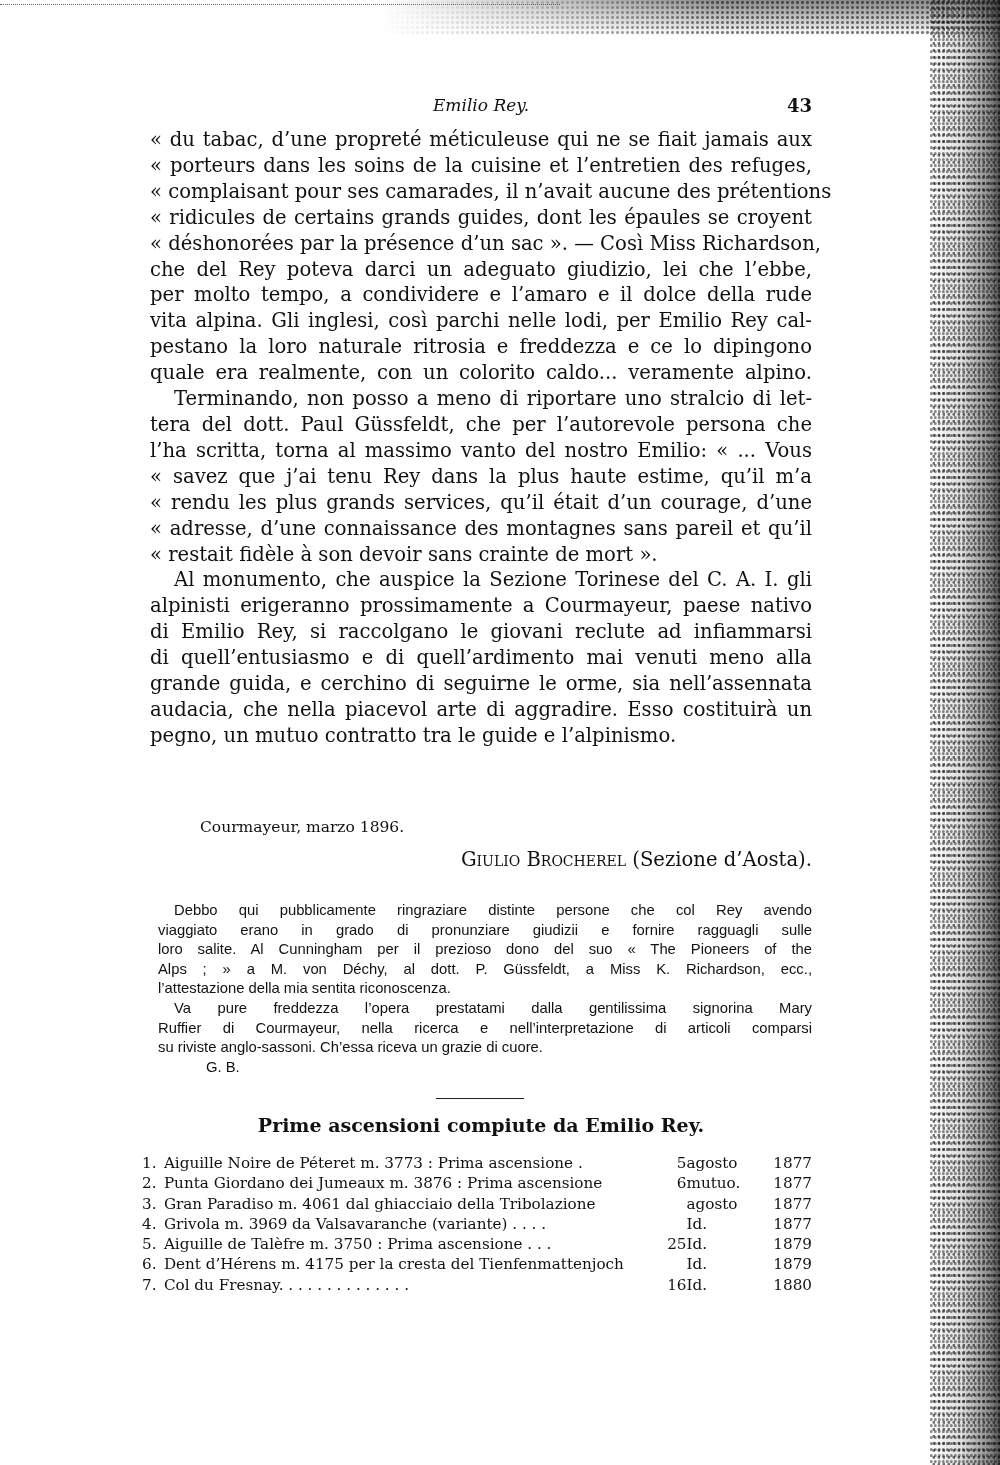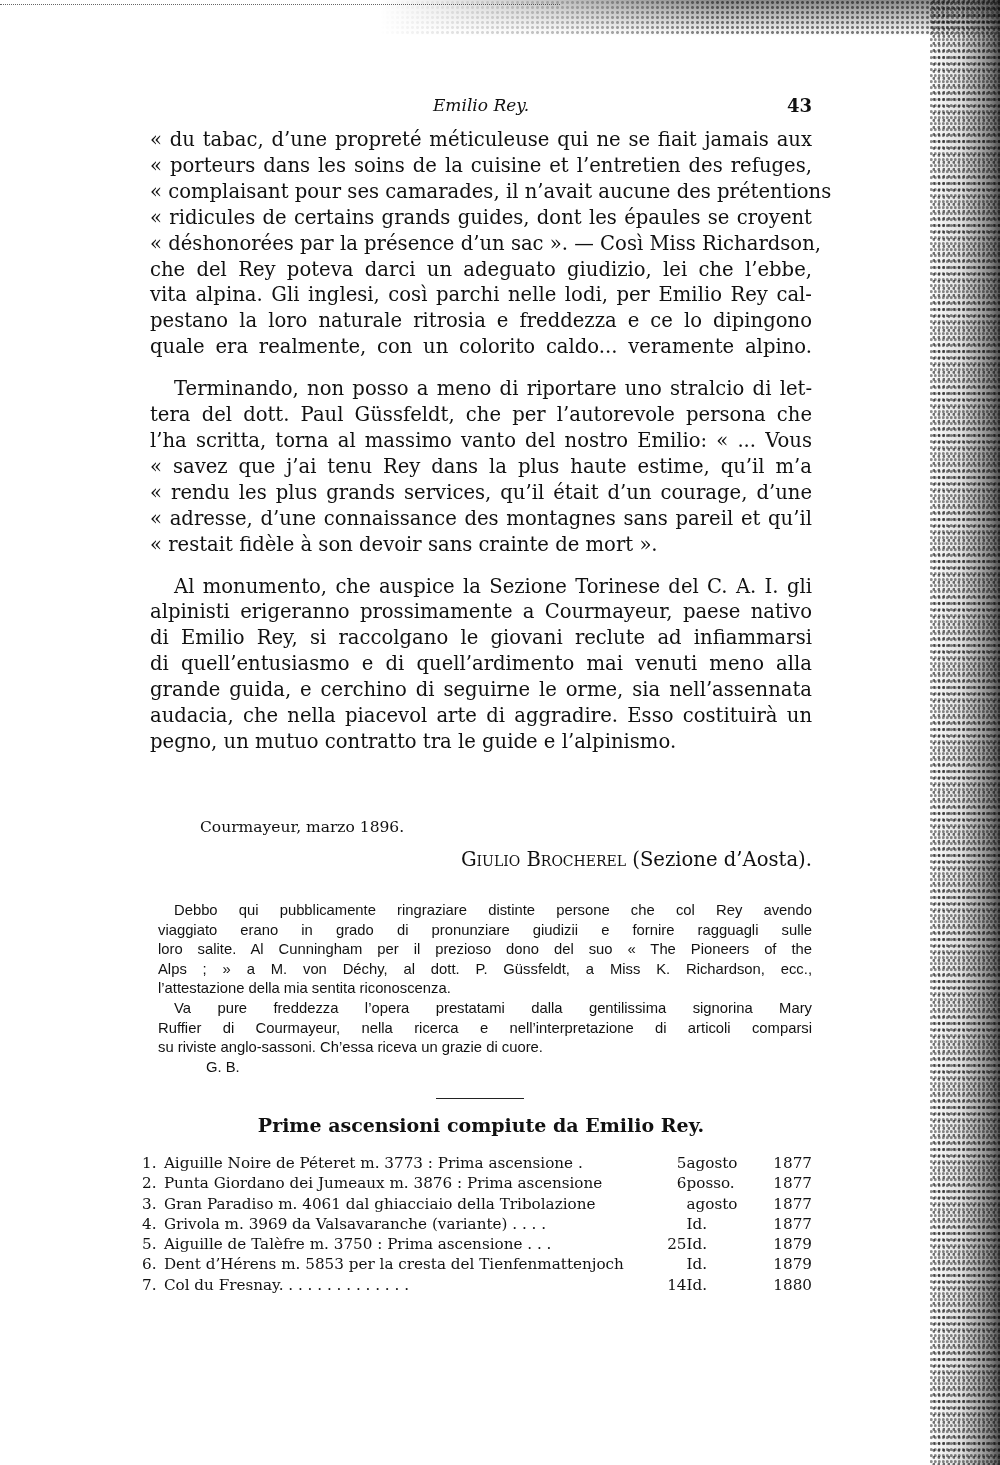--- a/index.html
+++ b/index.html
@@ -36,21 +36,21 @@
     font-style: italic; font-size: 17px;
   }
   .page-number { position: absolute; right: 0; top: 0; font-size: 18px; font-weight: bold; }
 
   .body-text {
     position: absolute; top: 127px; left: 0; width: 662px;
     font-size: 19.6px; line-height: 25.9px; text-align: justify;
   }
   .body-text .line { display: block; text-align: justify; text-align-last: justify; white-space: nowrap; }
   .body-text .line.last { text-align-last: left; }
-  .body-text .indent { padding-left: 24px; margin-top: 16px; }
+  .body-text .indent { padding-left: 24px; }
 
   .dateline { position: absolute; top: 818px; left: 50px; font-size: 15.5px; }
   .signature { position: absolute; top: 848px; right: 0; font-size: 19.6px; }
   .signature .sc { font-variant: small-caps; }
 
   .footnote {
     position: absolute; top: 901px; left: 8px; width: 654px;
     font-family: "Liberation Sans", "DejaVu Sans", sans-serif;
     font-size: 14.8px; line-height: 19.6px;
   }
@@ -92,20 +92,21 @@
     <span class="page-number">43</span>
   </div>
 
   <div class="body-text">
     <span class="line">« du tabac, d’une propreté méticuleuse qui ne se fiait jamais aux</span>
     <span class="line">« porteurs dans les soins de la cuisine et l’entretien des refuges,</span>
     <span class="line">« complaisant pour ses camarades, il n’avait aucune des prétentions</span>
     <span class="line">« ridicules de certains grands guides, dont les épaules se croyent</span>
     <span class="line">« déshonorées par la présence d’un sac ». — Così Miss Richardson,</span>
     <span class="line">che del Rey poteva darci un adeguato giudizio, lei che l’ebbe,</span>
+    <span class="line">per molto tempo, a condividere e l’amaro e il dolce della rude</span>
     <span class="line">vita alpina. Gli inglesi, così parchi nelle lodi, per Emilio Rey cal-</span>
     <span class="line">pestano la loro naturale ritrosia e freddezza e ce lo dipingono</span>
     <span class="line">quale era realmente, con un colorito caldo... veramente alpino.</span>
     <span class="line indent">Terminando, non posso a meno di riportare uno stralcio di let-</span>
     <span class="line">tera del dott. Paul Güssfeldt, che per l’autorevole persona che</span>
     <span class="line">l’ha scritta, torna al massimo vanto del nostro Emilio: « ... Vous</span>
     <span class="line">« savez que j’ai tenu Rey dans la plus haute estime, qu’il m’a</span>
     <span class="line">« rendu les plus grands services, qu’il était d’un courage, d’une</span>
     <span class="line">« adresse, d’une connaissance des montagnes sans pareil et qu’il</span>
     <span class="line last">« restait fidèle à son devoir sans crainte de mort ».</span>
@@ -149,21 +150,21 @@
           <td class="num">1.</td>
           <td class="desc">Aiguille Noire de Péteret m. 3773 : Prima ascensione .</td>
           <td class="day">5</td>
           <td class="month">agosto</td>
           <td class="year">1877</td>
         </tr>
         <tr>
           <td class="num">2.</td>
           <td class="desc">Punta Giordano dei Jumeaux m. 3876 : Prima ascensione</td>
           <td class="day">6</td>
-          <td class="month">posso.</td>
+          <td class="month">mutuo.</td>
           <td class="year">1877</td>
         </tr>
         <tr>
           <td class="num">3.</td>
           <td class="desc">Gran Paradiso m. 4061 dal ghiacciaio della Tribolazione</td>
           <td class="day"></td>
           <td class="month">agosto</td>
           <td class="year">1877</td>
         </tr>
         <tr>
@@ -175,27 +176,27 @@
         </tr>
         <tr>
           <td class="num">5.</td>
           <td class="desc">Aiguille de Talèfre m. 3750 : Prima ascensione . . .</td>
           <td class="day">25</td>
           <td class="month">Id.</td>
           <td class="year">1879</td>
         </tr>
         <tr>
           <td class="num">6.</td>
-          <td class="desc">Dent d’Hérens m. 5853 per la cresta del Tienfenmattenjoch</td>
+          <td class="desc">Dent d’Hérens m. 4175 per la cresta del Tienfenmattenjoch</td>
           <td class="day"></td>
           <td class="month">Id.</td>
           <td class="year">1879</td>
         </tr>
         <tr>
           <td class="num">7.</td>
           <td class="desc">Col du Fresnay. . . . . . . . . . . . . .</td>
-          <td class="day">14</td>
+          <td class="day">16</td>
           <td class="month">Id.</td>
           <td class="year">1880</td>
         </tr>
       </tbody>
   </table>
 </div>
 
 </body></html>

